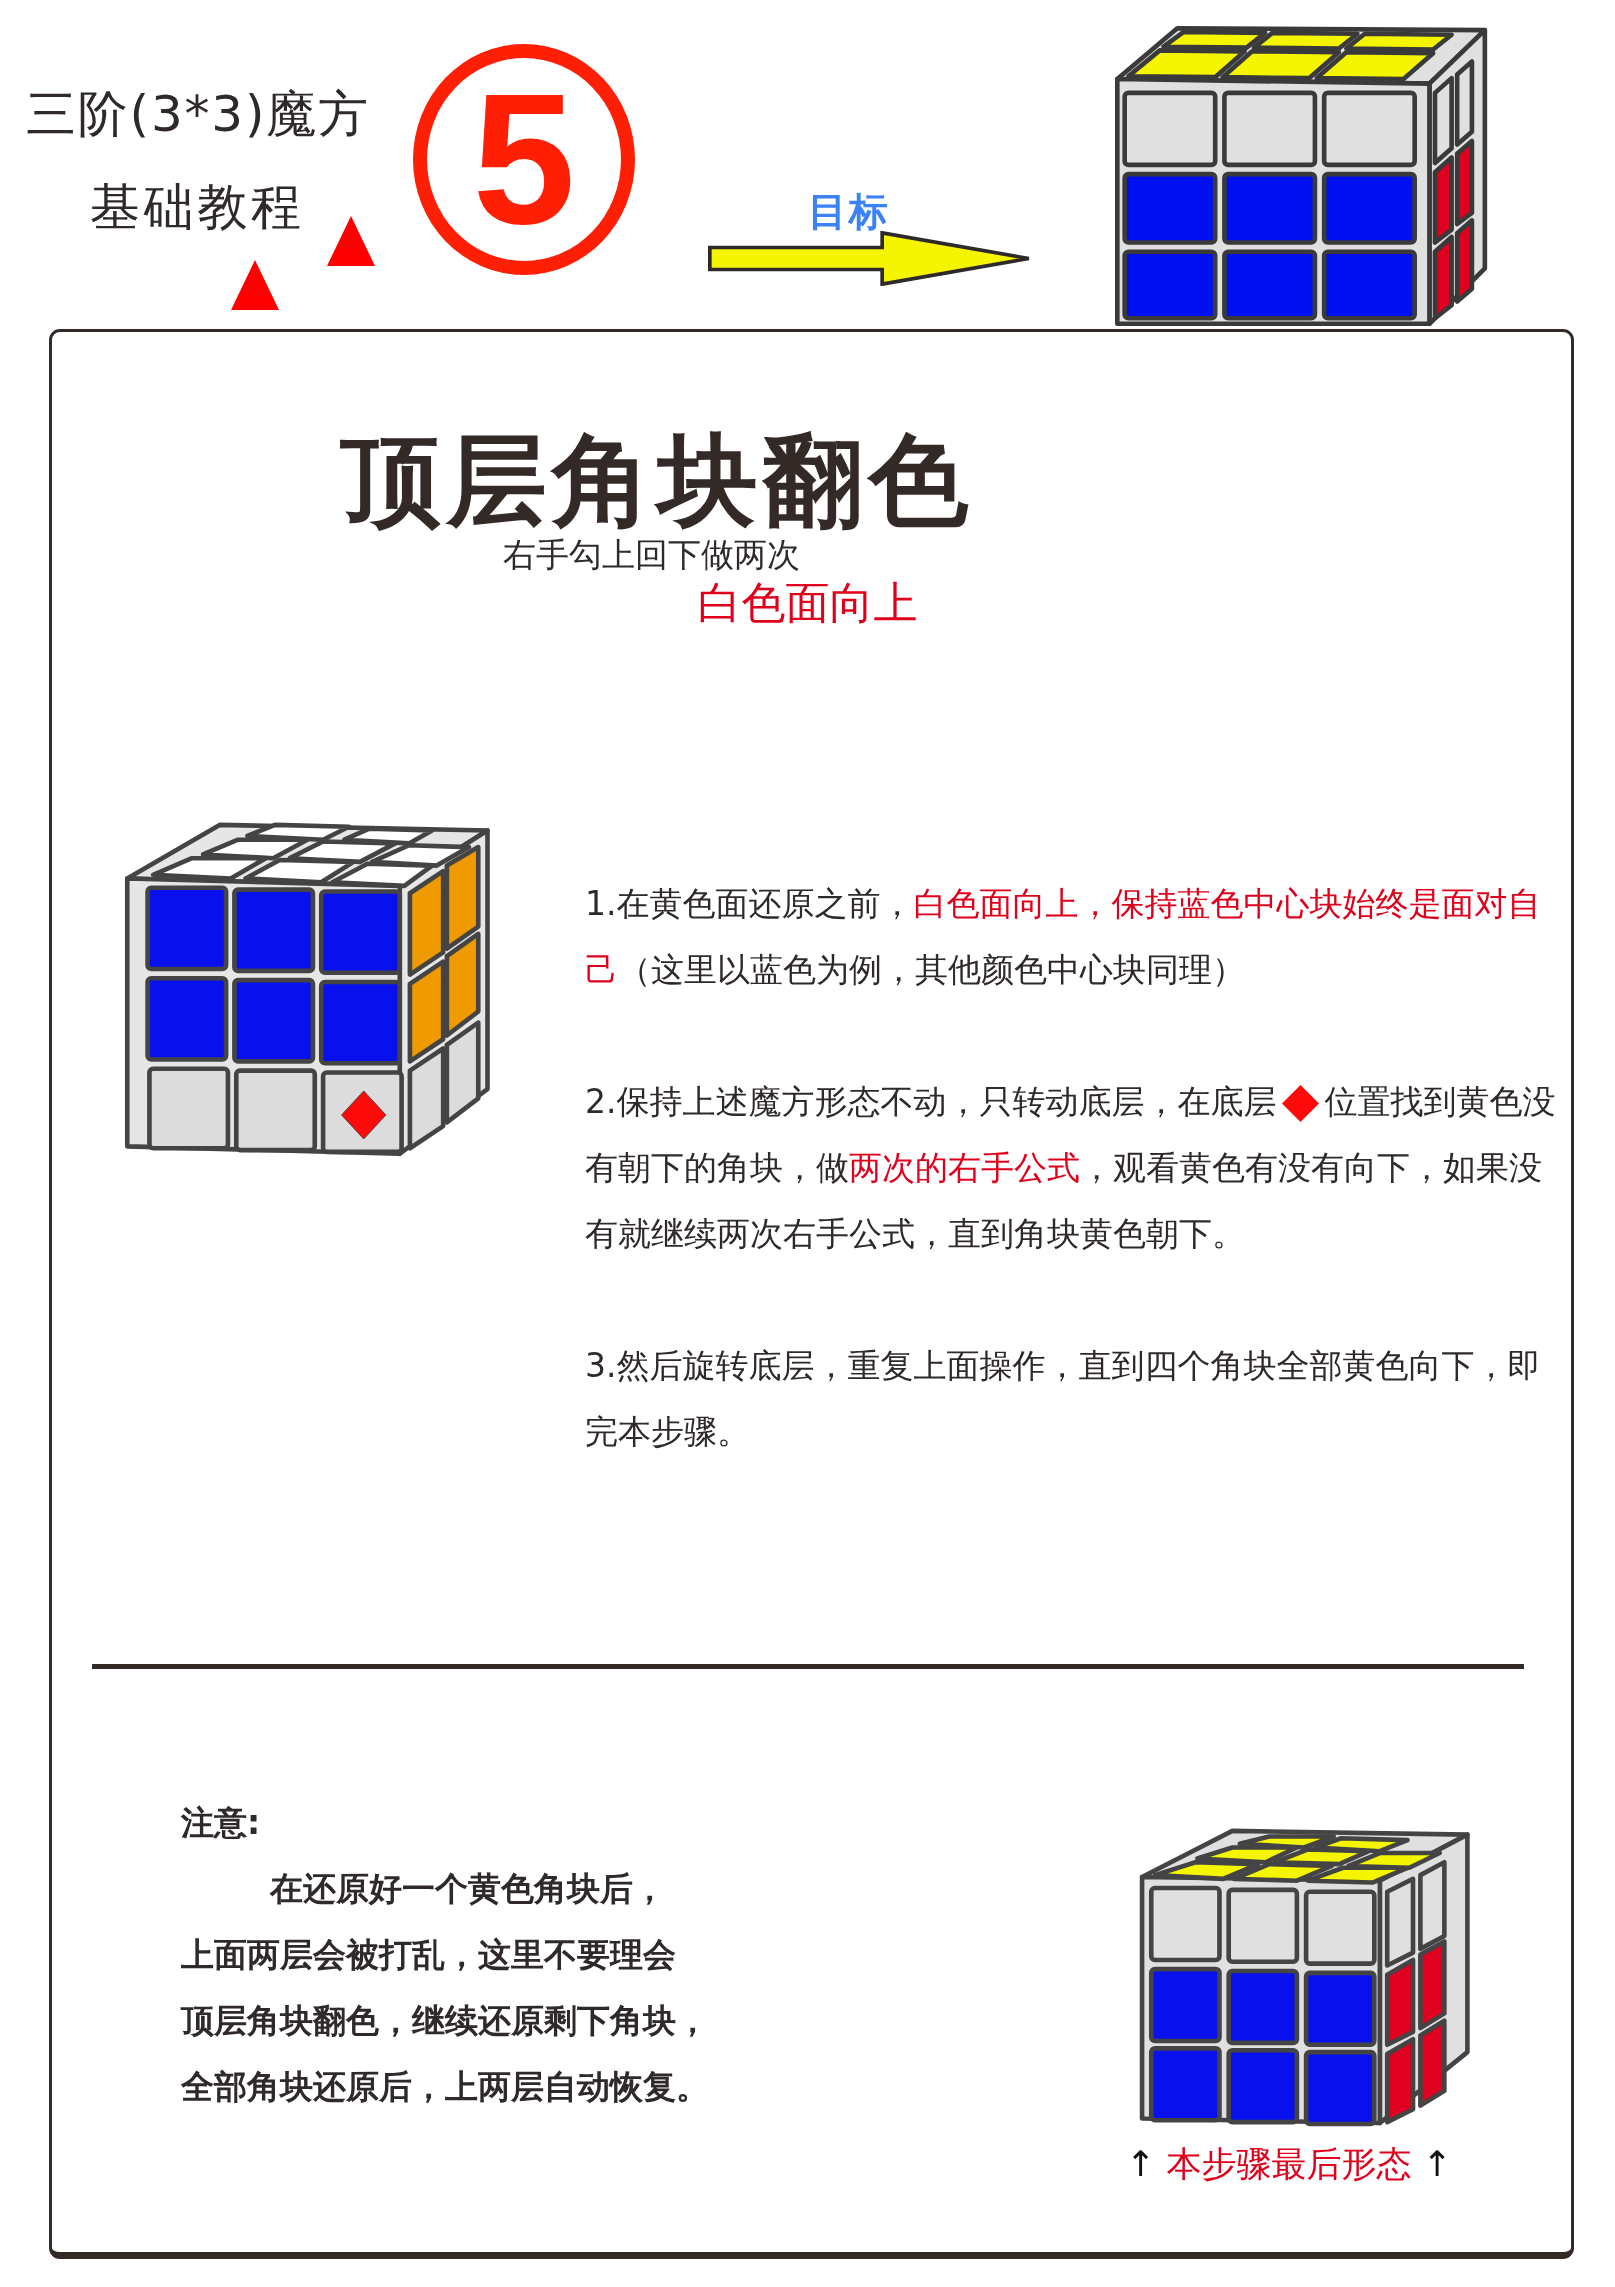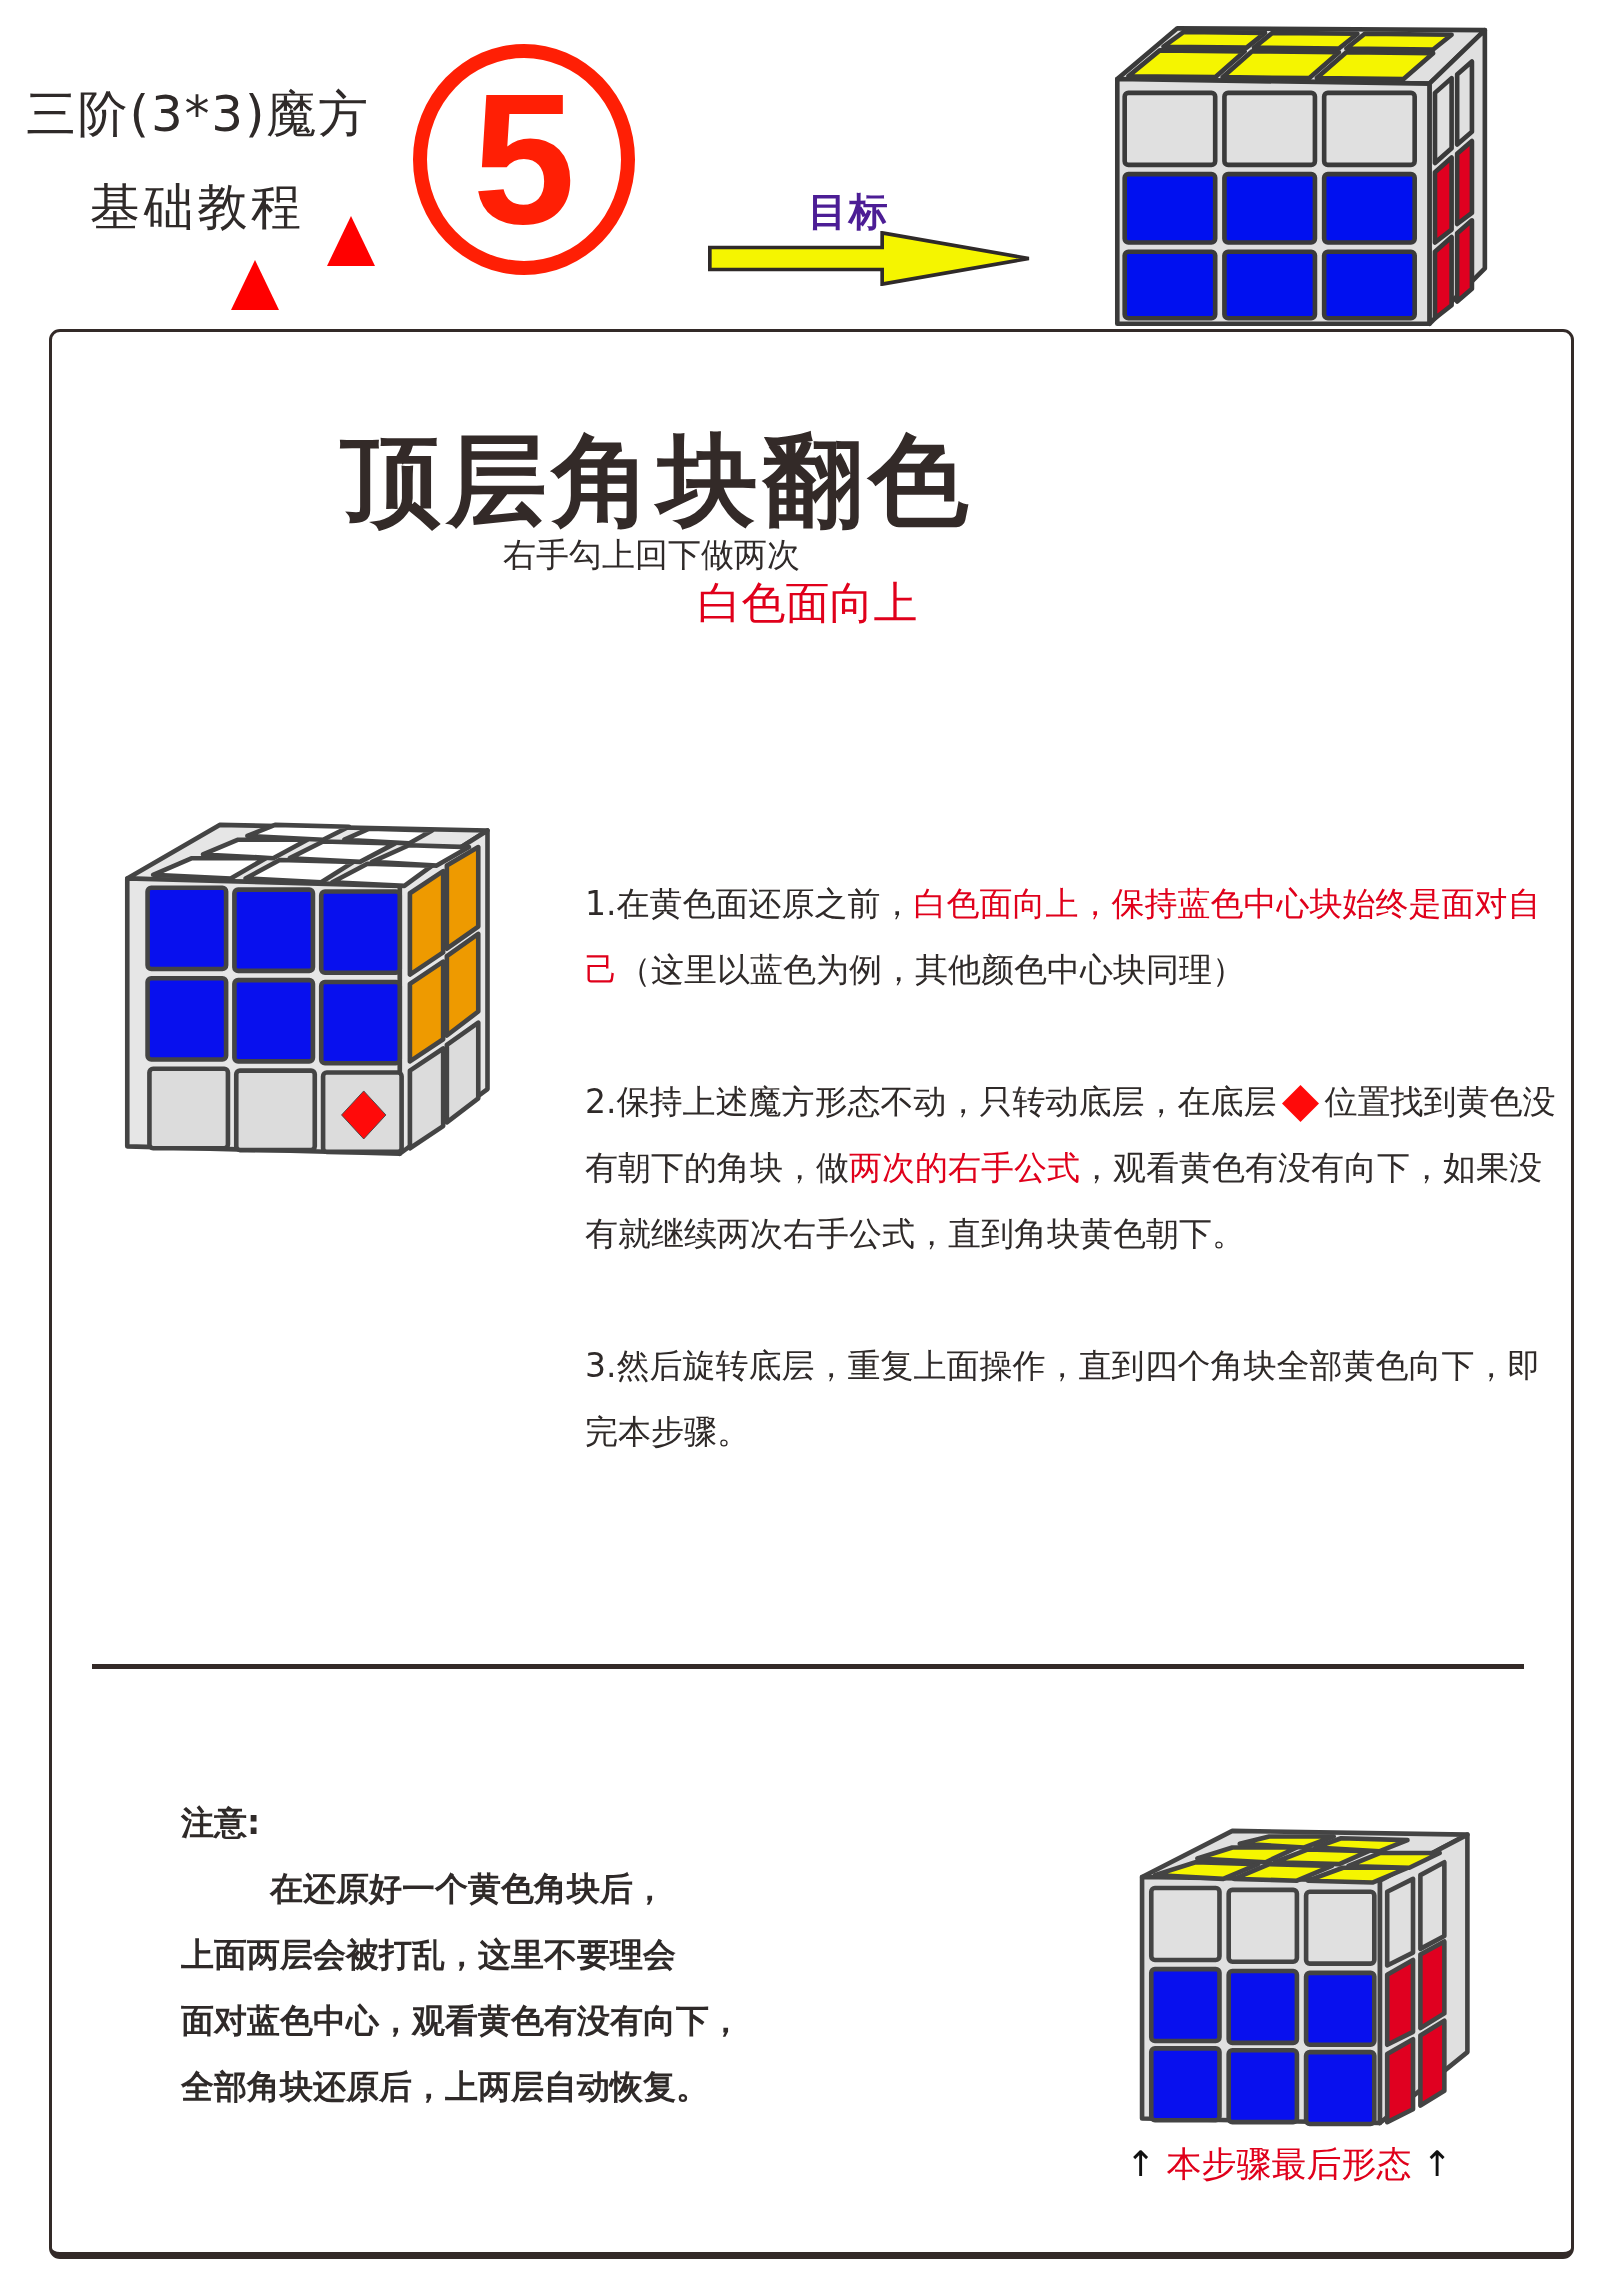--- a/index.html
+++ b/index.html
@@ -4,21 +4,21 @@
 <style>
   html, body { margin:0; padding:0; background:#ffffff; }
   body { width:1615px; height:2288px; position:relative; overflow:hidden;
          font-family:"DejaVu Sans","Liberation Sans",sans-serif; color:#2f2a29; }
   .abs { position:absolute; }
   .hdr-title { left:26px; top:81px; font-size:50px; letter-spacing:1.8px; color:#2f2a29; white-space:nowrap; }
   .hdr-sub { left:90px; top:174px; font-size:50px; letter-spacing:3.7px; color:#2f2a29; white-space:nowrap; }
   .tri { width:0; height:0; border-left:24px solid transparent; border-right:24px solid transparent; border-bottom:50px solid #ff0000; }
   .step-badge { left:413px; top:44px; width:222px; height:231px; border:14.8px solid #ff1f05; border-radius:50%; box-sizing:border-box;
                 display:flex; align-items:center; justify-content:center; color:#ff1f05; font-size:185px; font-weight:bold; font-family:"Liberation Sans",sans-serif; line-height:1; }
-  .goal-label { left:808px; top:185px; font-size:39px; font-weight:bold; color:#4c1d95; letter-spacing:1.8px; }
+  .goal-label { left:808px; top:185px; font-size:39px; font-weight:bold; color:#3b82f6; letter-spacing:1.8px; }
   .goal-arrow { left:707px; top:231px; }
   .card { left:49px; top:329px; width:1525px; height:1930px; border:3.7px solid #332a28; border-bottom-width:7.4px; border-radius:11px; box-sizing:border-box; background:#fff; }
   .main-title { left:0; width:1315px; top:415px; text-align:center; font-size:100px; font-weight:bold; color:#332a28; letter-spacing:5.5px; }
   .sub1 { left:0; width:1303px; top:533px; text-align:center; font-size:33px; color:#2f2a29; }
   .sub2 { left:0; width:1615px; top:574px; text-align:center; font-size:44px; color:#e0001b; }
   .steps { left:585px; top:871px; width:978px; font-size:33px; line-height:66px; color:#2f2a29; }
   .steps p { margin:0 0 66px 0; }
   .red { color:#e0001b; }
   .diamond-inline { display:inline-block; width:37px; height:37px; vertical-align:middle; margin:0 5.5px; }
   .divider { left:92px; top:1664px; width:1432px; height:4.6px; background:#332a28; }
@@ -126,21 +126,21 @@
     <span>3.然后旋转底层，重复上面操作，直到四个角块全部黄色向下，即完本步骤。</span>
   </p>
 </div>
 
 <div class="abs divider"></div>
 
 <div class="abs note">
   <div>注意:</div>
   <div style="padding-left:89px;">在还原好一个黄色角块后，</div>
   <div>上面两层会被打乱，这里不要理会</div>
-  <div>面对蓝色中心，观看黄色有没有向下，</div>
+  <div>顶层角块翻色，继续还原剩下角块，</div>
   <div>全部角块还原后，上两层自动恢复。</div>
 </div>
 
 <svg class="abs" style="left:1131px; top:1814px;" width="341" height="314" viewBox="0 0 370 340">
   <g stroke="#444" stroke-width="5" stroke-linejoin="round">
     <polygon points="12,68 110,18 365,22 270,72" fill="#e0e0e0"></polygon>
     <polygon points="270,72 365,22 365,258 270,335" fill="#e0e0e0"></polygon>
     <polygon points="12,68 270,72 270,335 12,330" fill="#e0e0e0"></polygon>
     <polygon points="26,66 70,52 138,54 100,70" fill="#f5f500"></polygon>
     <polygon points="112,70 150,54 218,56 180,72" fill="#f5f500"></polygon>

